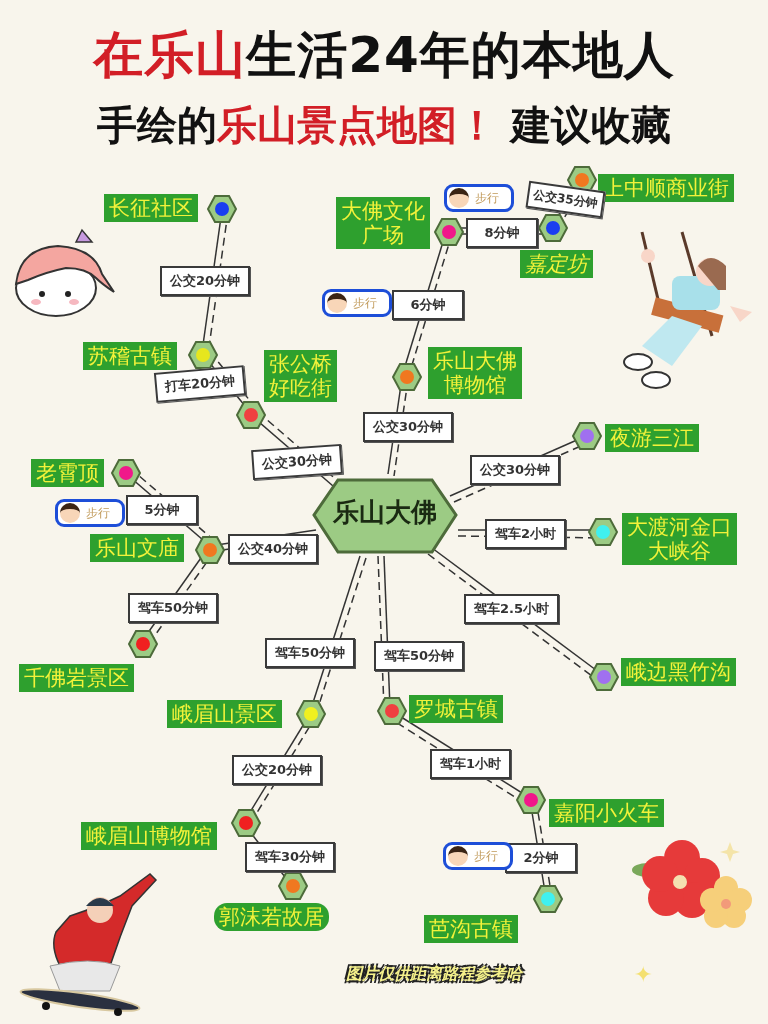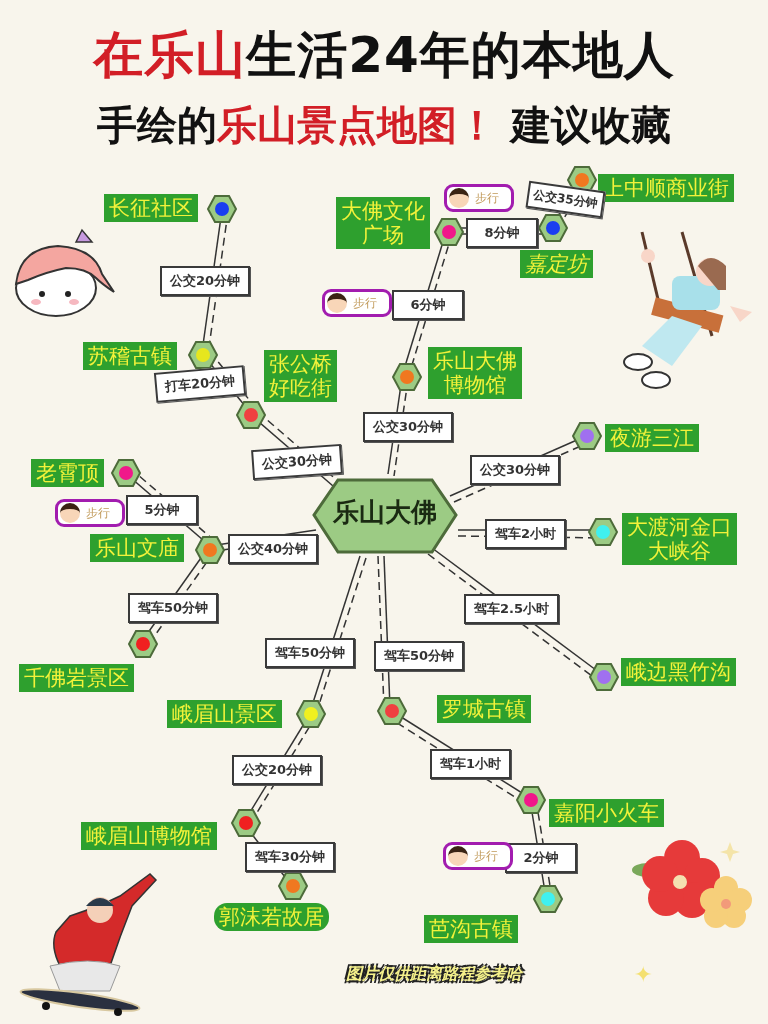--- a/index.html
+++ b/index.html
@@ -4,21 +4,21 @@
 <style>
   html, body { margin:0; padding:0; }
   body { width:768px; height:1024px; background:#f8f5ec; position:relative; overflow:hidden; font-family:"DejaVu Sans", sans-serif; }
   .title1 { position:absolute; top:22px; left:0; width:768px; text-align:center; font-size:50px; font-weight:bold; letter-spacing:1px; color:#111; white-space:nowrap; }
   .title2 { position:absolute; top:98px; left:0; width:768px; text-align:center; font-size:40px; font-weight:bold; color:#111; white-space:nowrap; }
   .red { color:#d21e26; }
   svg.lines { position:absolute; left:0; top:0; }
   .place { position:absolute; background:#2ea02e; color:#f2f23a; font-size:21px; line-height:24px; padding:2px 5px; text-align:center; white-space:nowrap; }
   .time { position:absolute; background:#fff; border:2px solid #3a3a3a; font-size:13px; font-weight:bold; color:#333; padding:4px 8px; white-space:nowrap; box-shadow:1px 1px 0 #555; }
   .node { position:absolute; width:30px; height:30px; }
-  .walk { position:absolute; width:64px; height:22px; background:#fff; border:3px solid #a21caf; border-radius:9px; font-size:12px; color:#c19a5a; }
+  .walk { position:absolute; width:64px; height:22px; background:#fff; border:3px solid #1d4ed8; border-radius:9px; font-size:12px; color:#c19a5a; }
   .walk .face { position:absolute; left:2px; top:1px; width:20px; height:20px; border-radius:50%; background:#f8d6b8; border-top:6px solid #3b2414; box-sizing:border-box; }
   .walk .wtxt { position:absolute; left:28px; top:3px; }
   .center-node { position:absolute; left:312px; top:472px; width:146px; height:86px; }
   .center-label { position:absolute; left:312px; top:495px; width:146px; text-align:center; font-size:26px; font-weight:bold; color:#1a2a12; }
   .footer { position:absolute; top:964px; left:346px; font-size:16px; font-weight:bold; font-style:italic; color:#f4f08a; text-shadow:-2px -2px 0 #222, 2px -2px 0 #222, -2px 2px 0 #222, 2px 2px 0 #222; white-space:nowrap; }
   .deco { position:absolute; }
 </style>
 </head>
 <body>
 
@@ -154,21 +154,21 @@
     <polygon points="8,2 22,2 29,15 22,28 8,28 1,15" fill="#9ccb84" stroke="#4d6b3a" stroke-width="2"></polygon>
     <circle cx="15" cy="15" r="7" fill="#a070f0"></circle>
   </svg>
 
 <div class="place" style="left:167px;top:700px;">峨眉山景区</div>
 <svg class="node" style="left:296px;top:699px;" viewBox="0 0 30 30">
     <polygon points="8,2 22,2 29,15 22,28 8,28 1,15" fill="#9ccb84" stroke="#4d6b3a" stroke-width="2"></polygon>
     <circle cx="15" cy="15" r="7" fill="#f0f020"></circle>
   </svg>
 
-<div class="place" style="left:409px;top:695px;margin-left:28px;">罗城古镇</div>
+<div class="place" style="left:409px;top:695px;">罗城古镇</div>
 <svg class="node" style="left:377px;top:696px;" viewBox="0 0 30 30">
     <polygon points="8,2 22,2 29,15 22,28 8,28 1,15" fill="#9ccb84" stroke="#4d6b3a" stroke-width="2"></polygon>
     <circle cx="15" cy="15" r="7" fill="#f04040"></circle>
   </svg>
 
 <div class="place" style="left:81px;top:822px;">峨眉山博物馆</div>
 <svg class="node" style="left:231px;top:808px;" viewBox="0 0 30 30">
     <polygon points="8,2 22,2 29,15 22,28 8,28 1,15" fill="#9ccb84" stroke="#4d6b3a" stroke-width="2"></polygon>
     <circle cx="15" cy="15" r="7" fill="#f02020"></circle>
   </svg>

